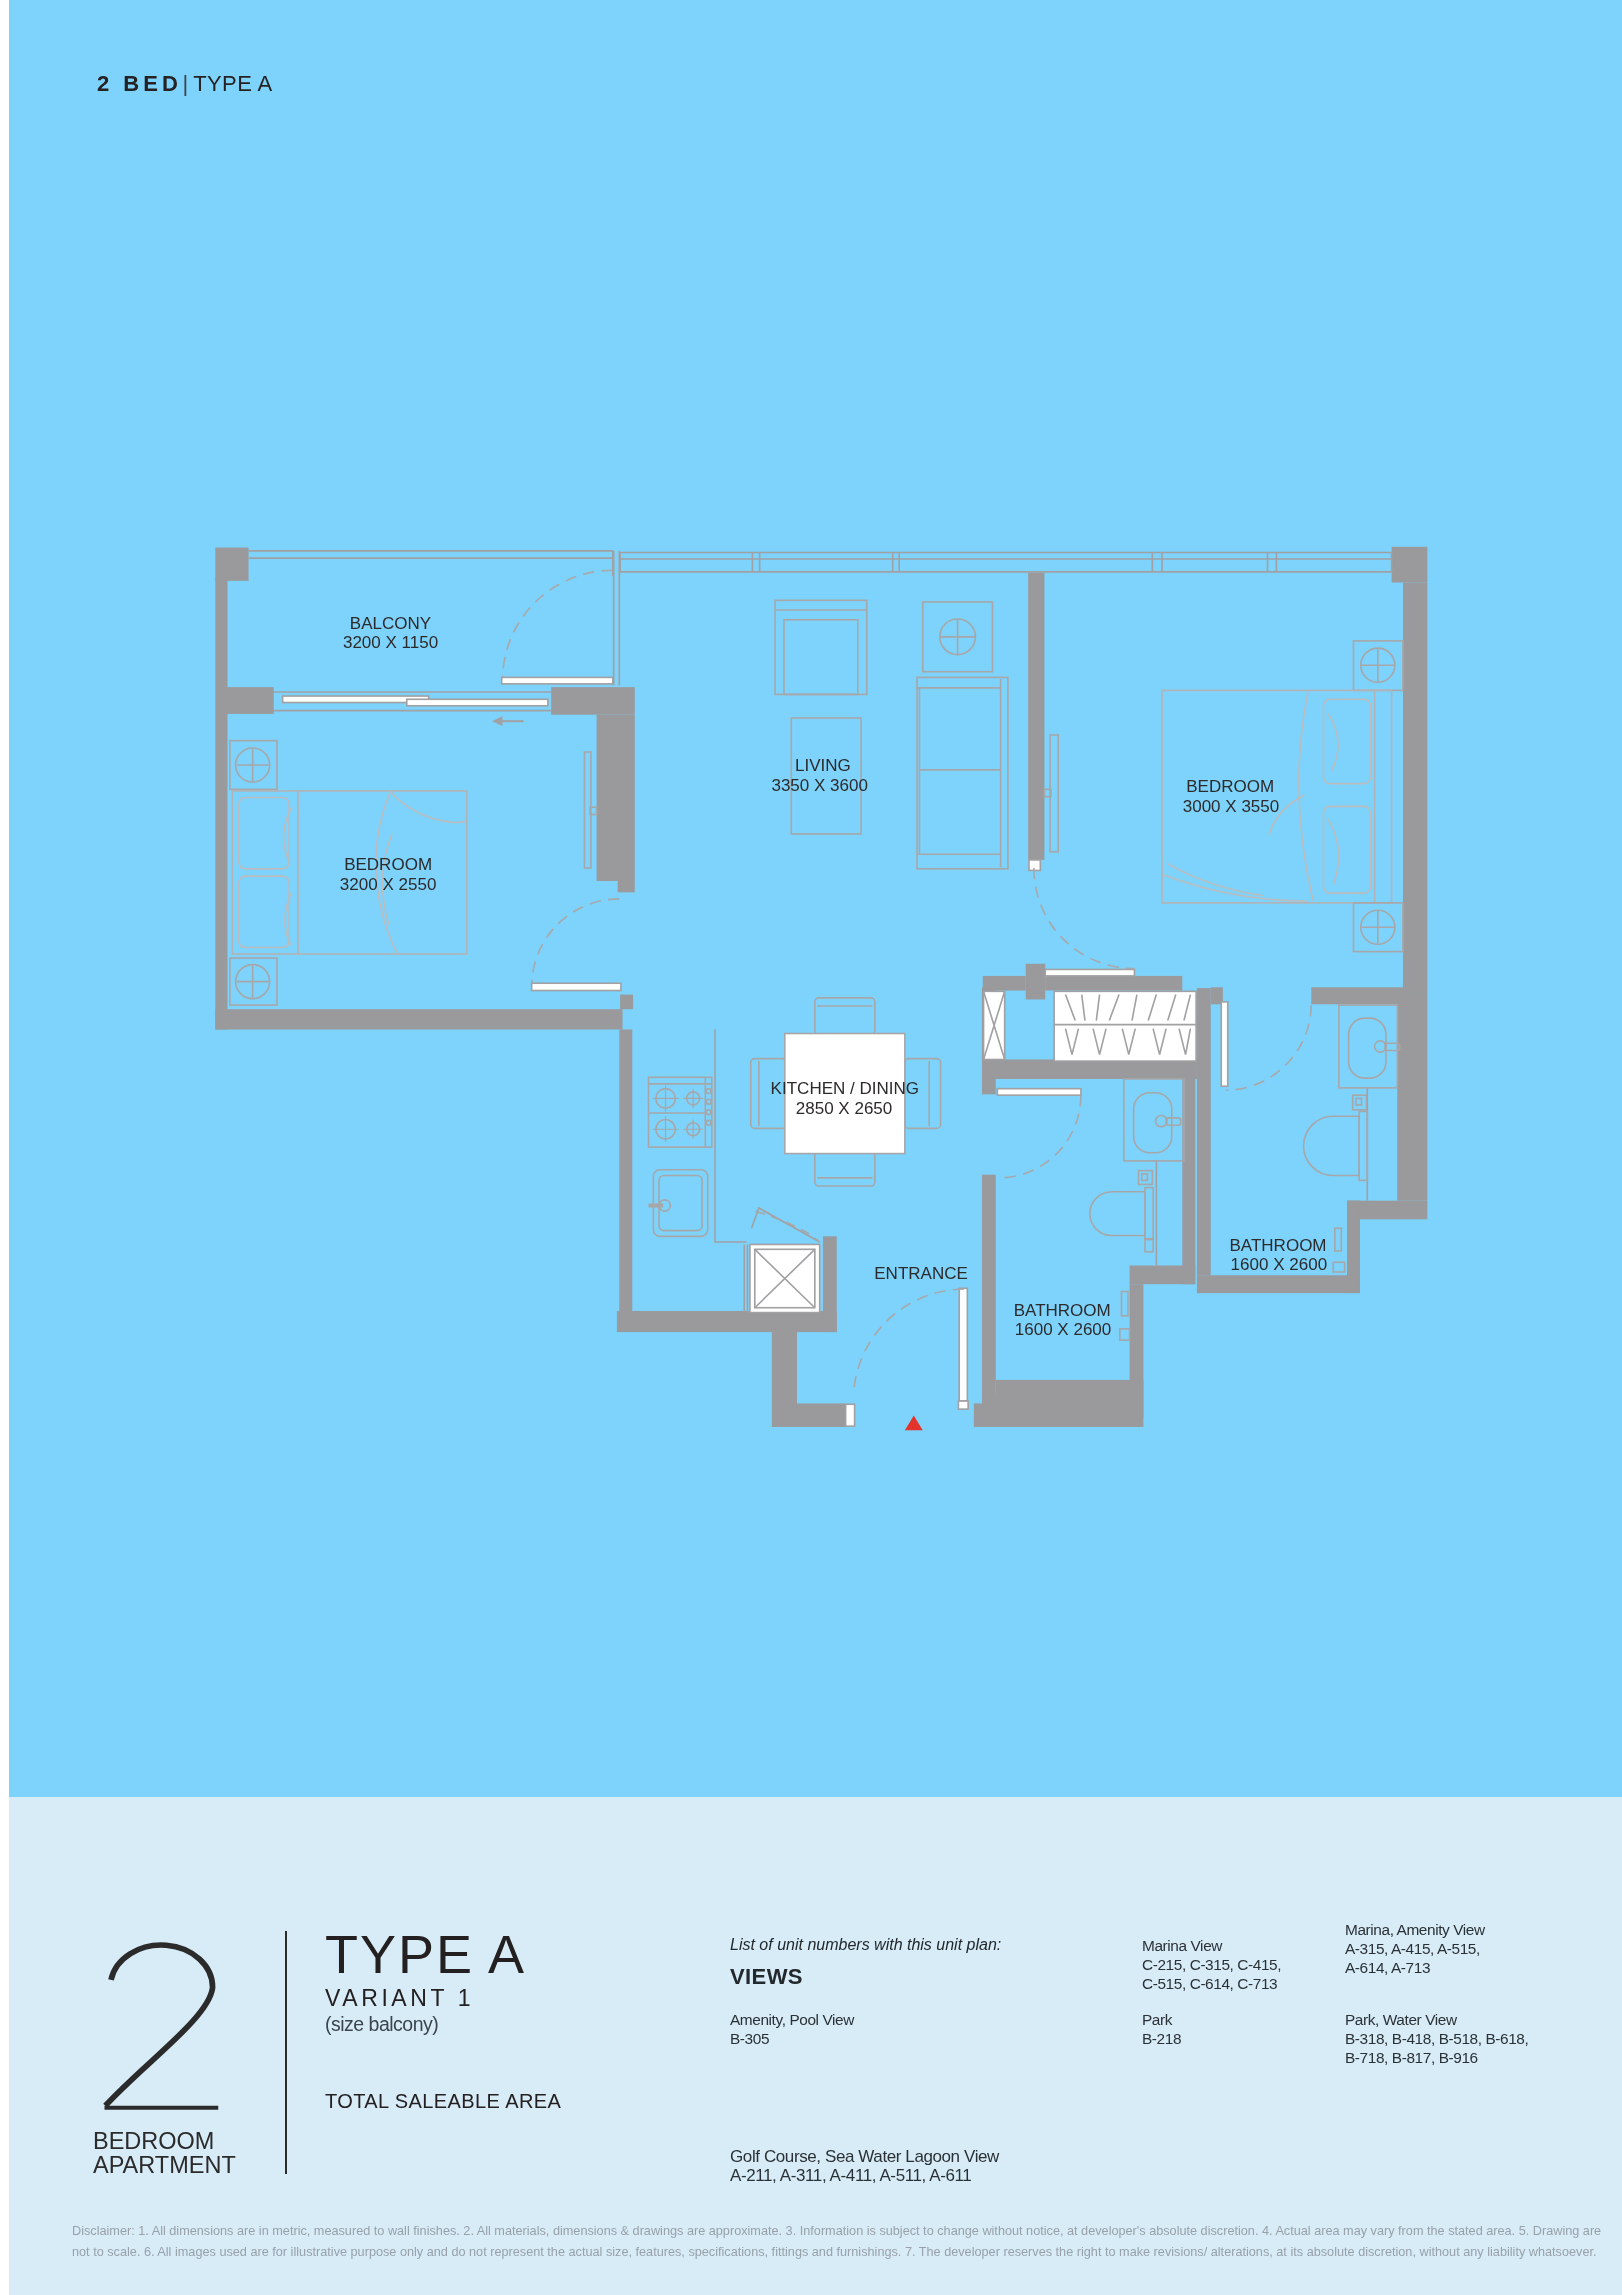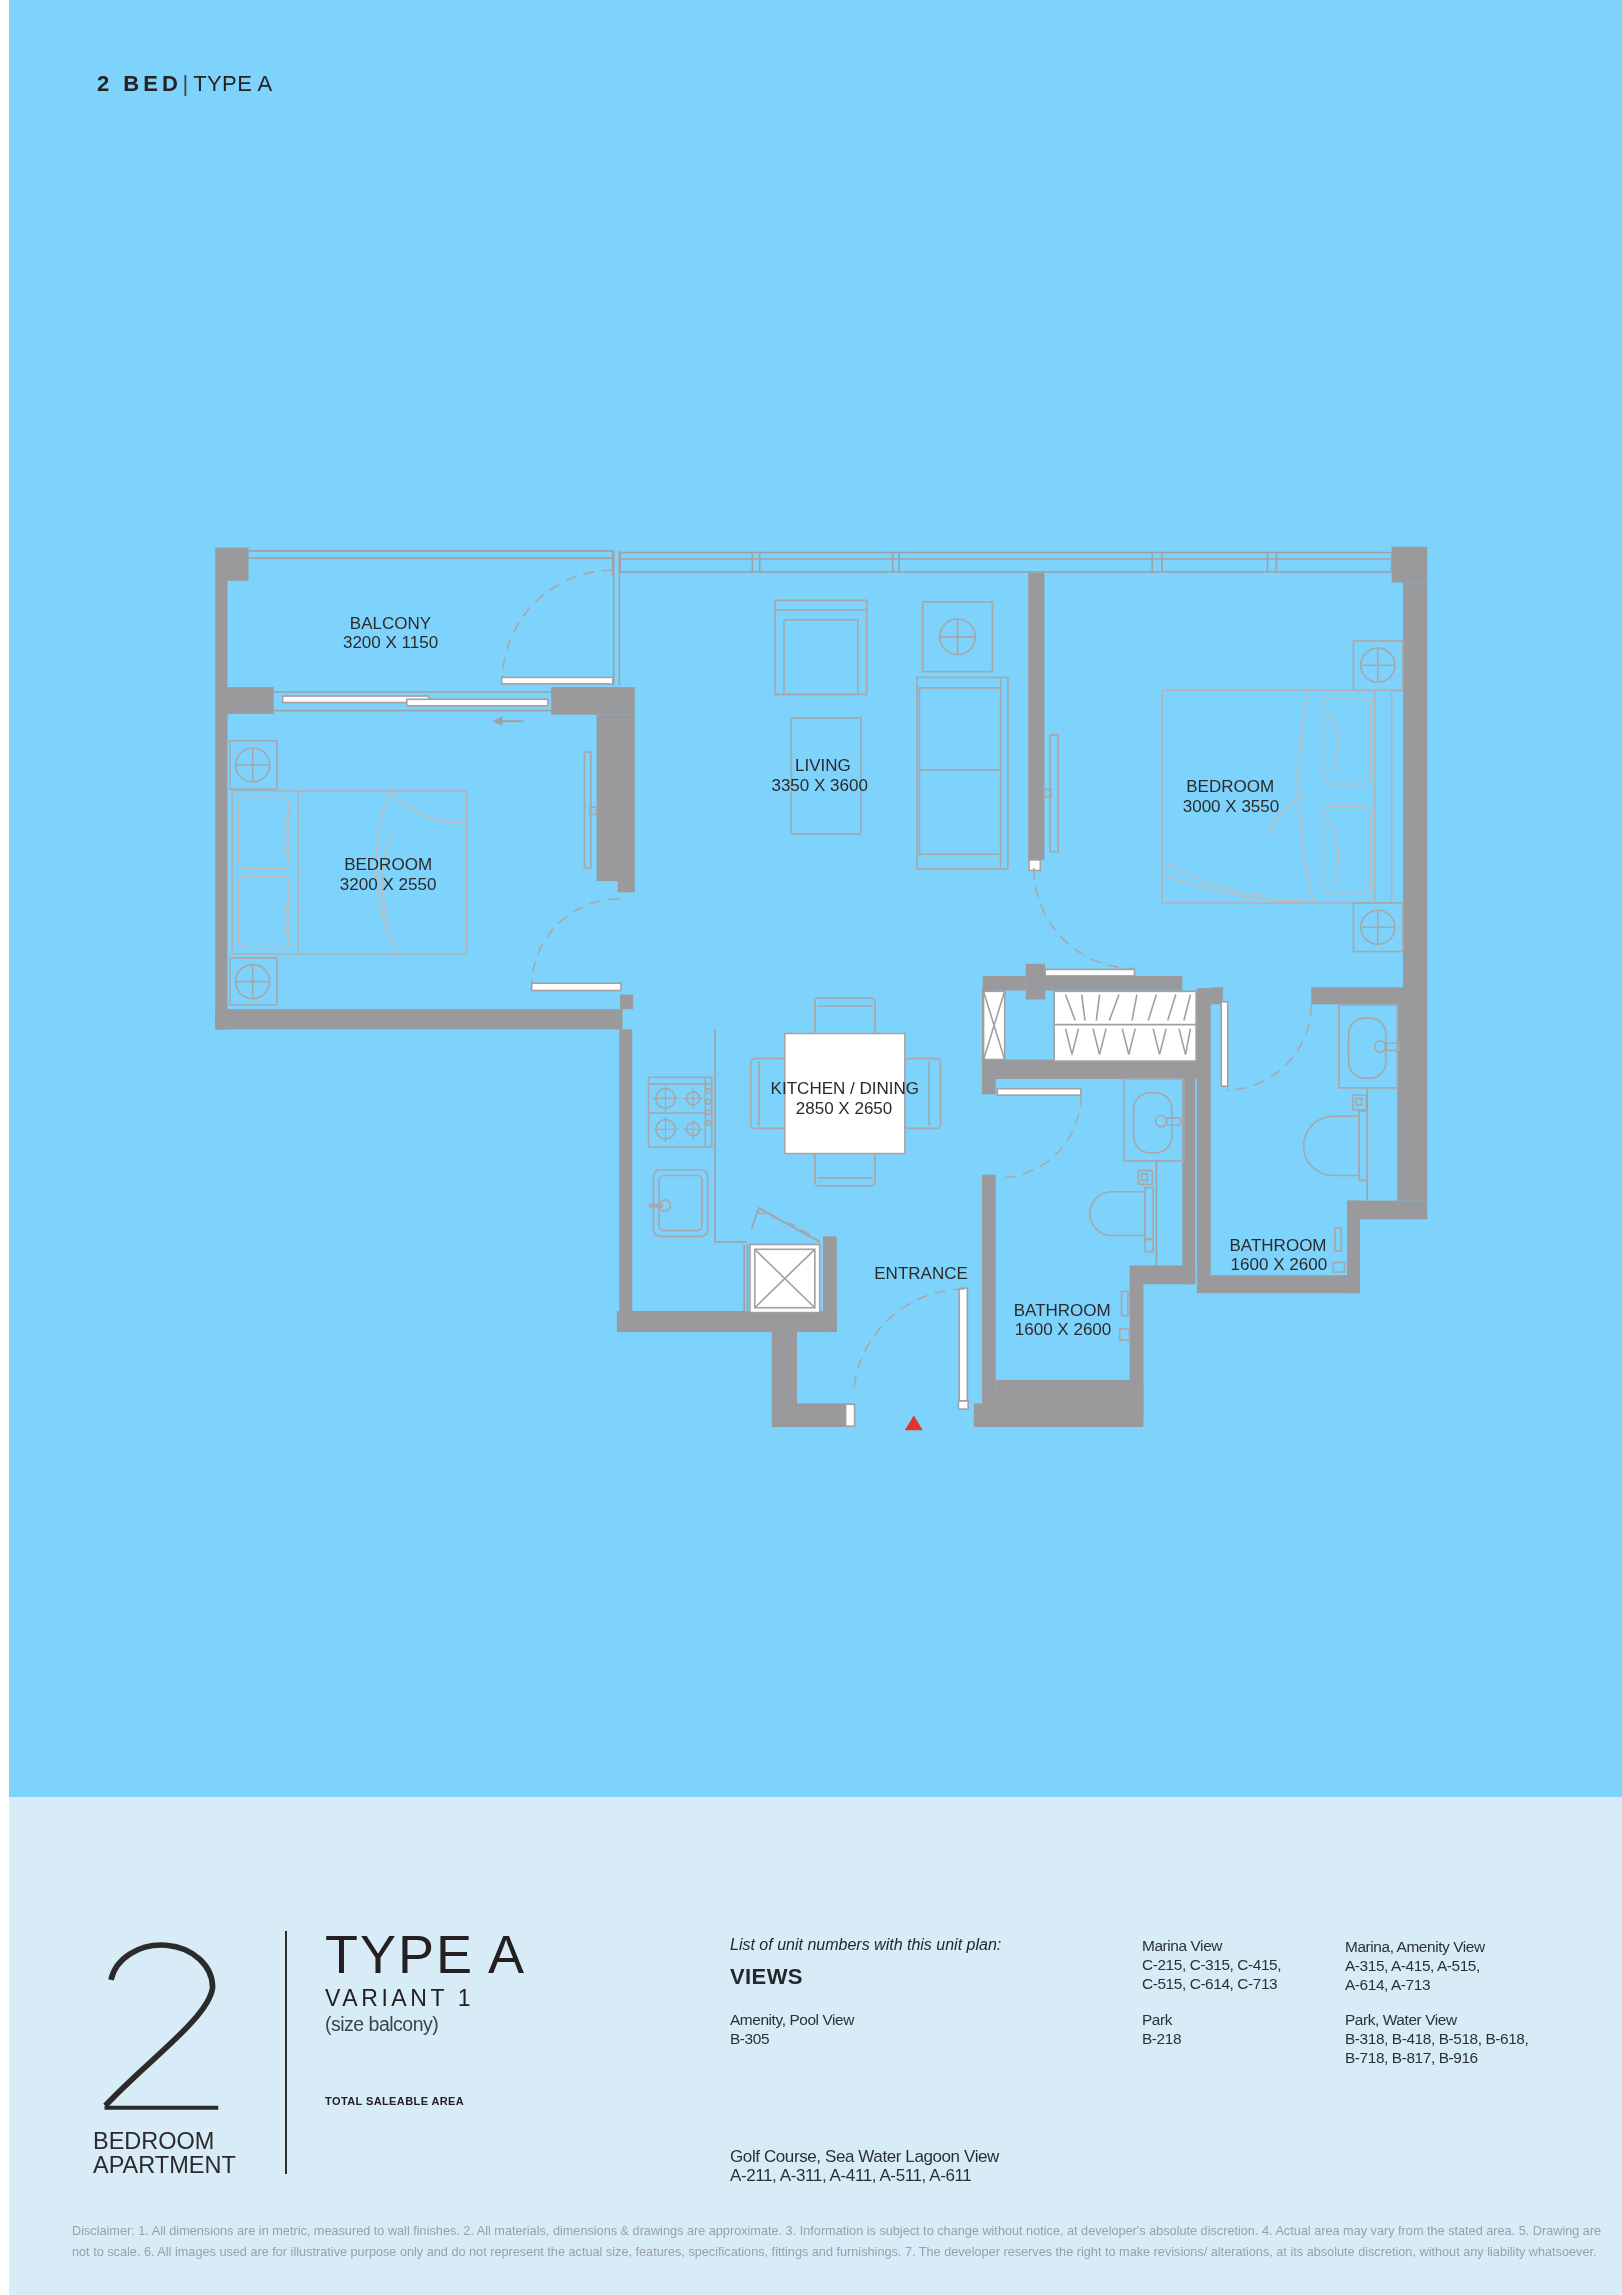--- a/index.html
+++ b/index.html
@@ -356,29 +356,29 @@
     <div class="pt" style="left:84px;top:333px;font-size:23.5px;line-height:23.5px;color:#2b2b2b;">BEDROOM<br>APARTMENT</div>
 
     <div class="abs" style="left:276px;top:134px;width:1.6px;height:243px;background:#2b2b2b;"></div>
 
     <div class="pt" style="left:316px;top:130px;font-size:54px;line-height:54px;letter-spacing:2px;color:#242021;">TYPE A</div>
 
     <div class="pt" style="left:316px;top:190px;font-size:23px;line-height:23px;letter-spacing:3.6px;color:#242021;text-align:center;">VARIANT 1</div>
 
     <div class="pt" style="left:316px;top:218px;font-size:19.5px;line-height:19.5px;letter-spacing:-0.5px;color:#3c454d;">(size balcony)</div>
 
-    <div class="pt" style="left:316px;top:296px;font-size:11px;line-height:17px;font-weight:bold;letter-spacing:0.4px;color:#242021;">TOTAL SALEABLE AREA</div>
+    <div class="pt" style="left:316px;top:296px;font-size:20px;line-height:17px;font-weight:normal;letter-spacing:0.4px;color:#242021;">TOTAL SALEABLE AREA</div>
 
     <div class="pt" style="left:721px;top:140px;font-size:16px;line-height:16px;font-style:italic;color:#22282c;">List of unit numbers with this unit plan:</div>
     <div class="pt" style="left:721px;top:168px;font-size:22px;line-height:23px;font-weight:bold;letter-spacing:0.4px;color:#22282c;">VIEWS</div>
     <div class="pt" style="left:721px;top:213px;font-size:15.4px;line-height:19px;letter-spacing:-0.4px;">Amenity, Pool View<br>B-305</div>
     <div class="pt" style="left:721px;top:350px;font-size:17px;line-height:19px;letter-spacing:-0.4px;">Golf Course, Sea Water Lagoon View<br>A-211, A-311, A-411, A-511, A-611</div>
 
     <div class="pt" style="left:1133px;top:139px;font-size:15.4px;line-height:19px;letter-spacing:-0.4px;">Marina View<br>C-215, C-315, C-415,<br>C-515, C-614, C-713</div>
     <div class="pt" style="left:1133px;top:213px;font-size:15.4px;line-height:19px;letter-spacing:-0.4px;">Park<br>B-218</div>
 
-    <div class="pt" style="left:1336px;top:140px;font-size:15.4px;line-height:19px;letter-spacing:-0.4px;">Marina, Amenity View<br>A-315, A-415, A-515,<br>A-614, A-713</div>
+    <div class="pt" style="left:1336px;top:123px;font-size:15.4px;line-height:19px;letter-spacing:-0.4px;">Marina, Amenity View<br>A-315, A-415, A-515,<br>A-614, A-713</div>
     <div class="pt" style="left:1336px;top:213px;font-size:15.4px;line-height:19px;letter-spacing:-0.4px;">Park, Water View<br>B-318, B-418, B-518, B-618,<br>B-718, B-817, B-916</div>
 
     <div class="pt" style="left:63px;top:424px;font-size:12.7px;line-height:21px;color:#98a1aa;white-space:nowrap;">Disclaimer: 1. All dimensions are in metric, measured to wall finishes. 2. All materials, dimensions &amp; drawings are approximate. 3. Information is subject to change without notice, at developer's absolute discretion. 4. Actual area may vary from the stated area. 5. Drawing are<br>not to scale. 6. All images used are for illustrative purpose only and do not represent the actual size, features, specifications, fittings and furnishings. 7. The developer reserves the right to make revisions/ alterations, at its absolute discretion, without any liability whatsoever.</div>
   </div>
 </div>
 
 
 </body></html>

